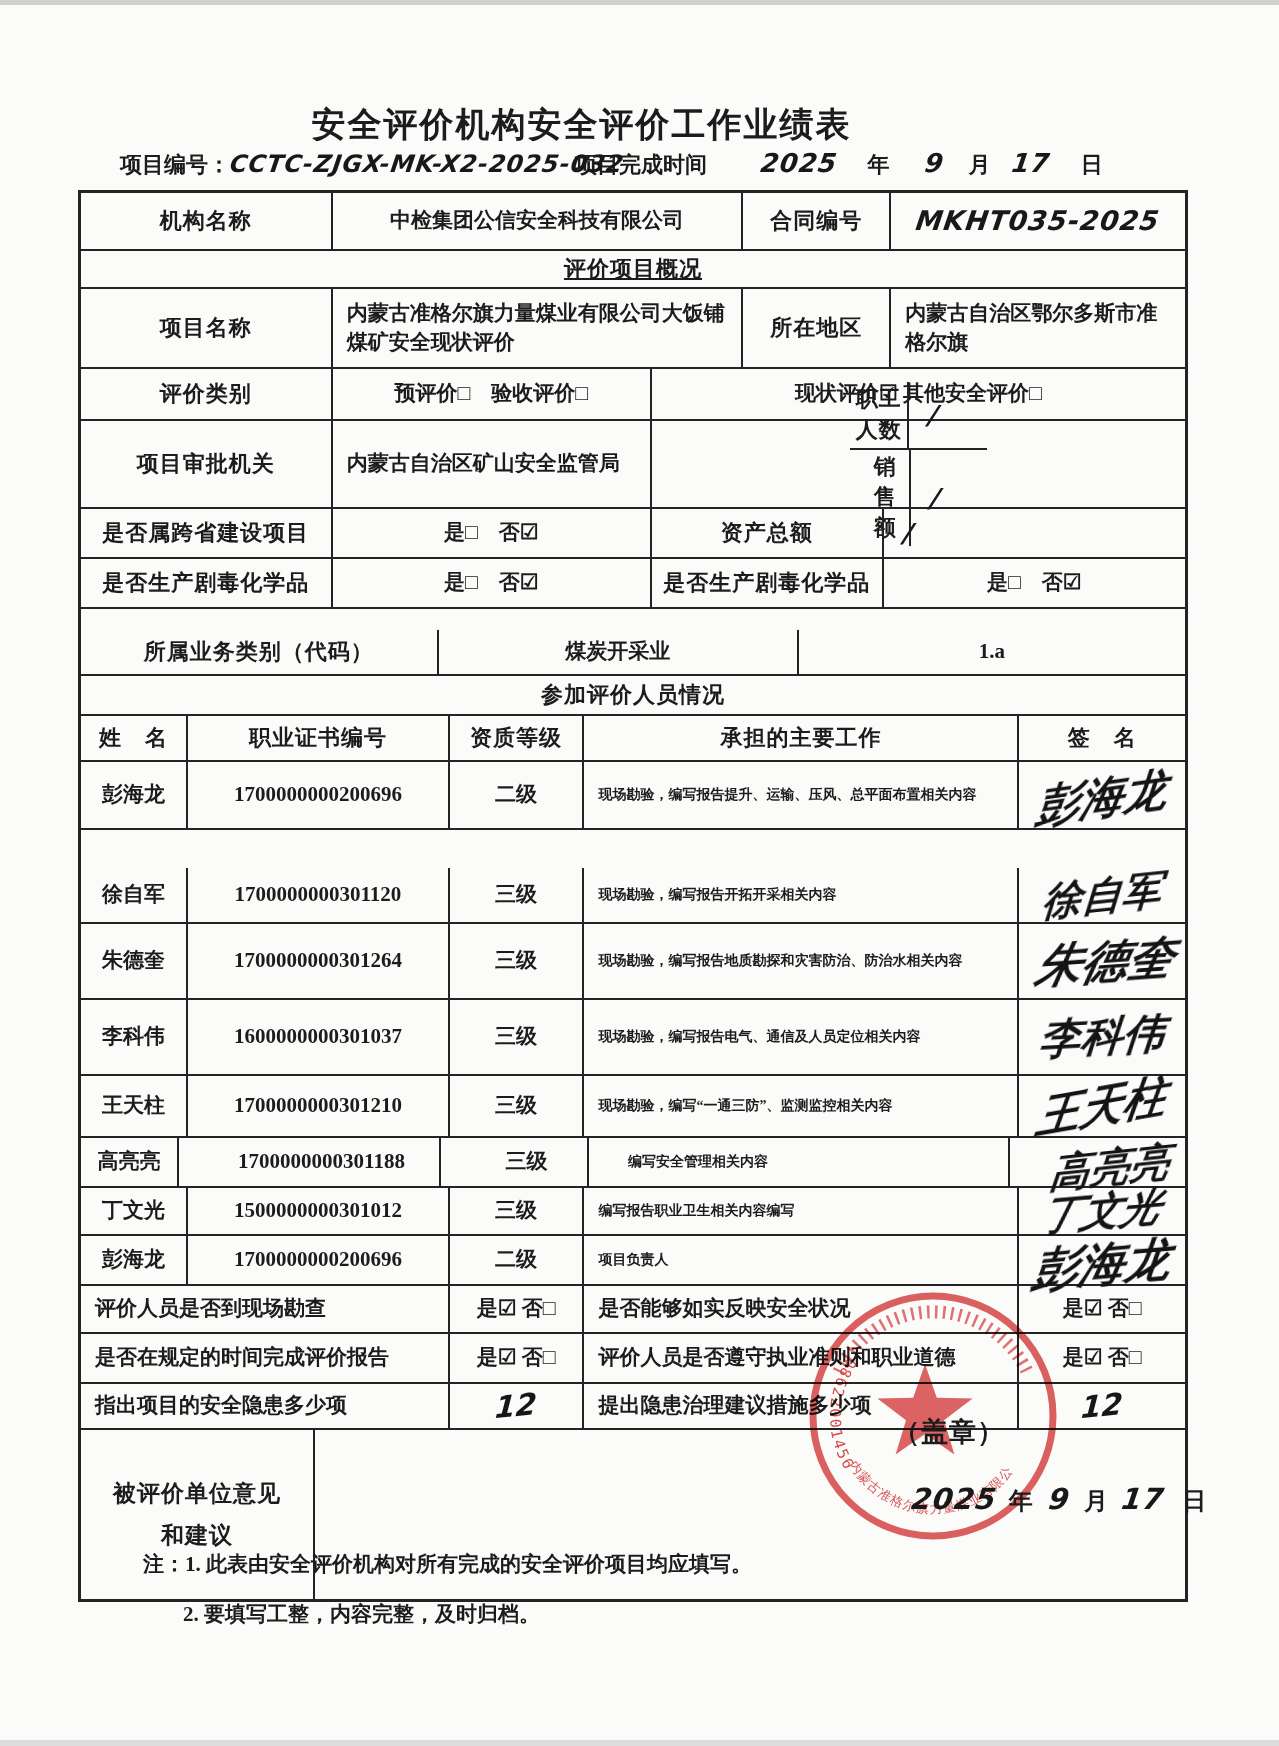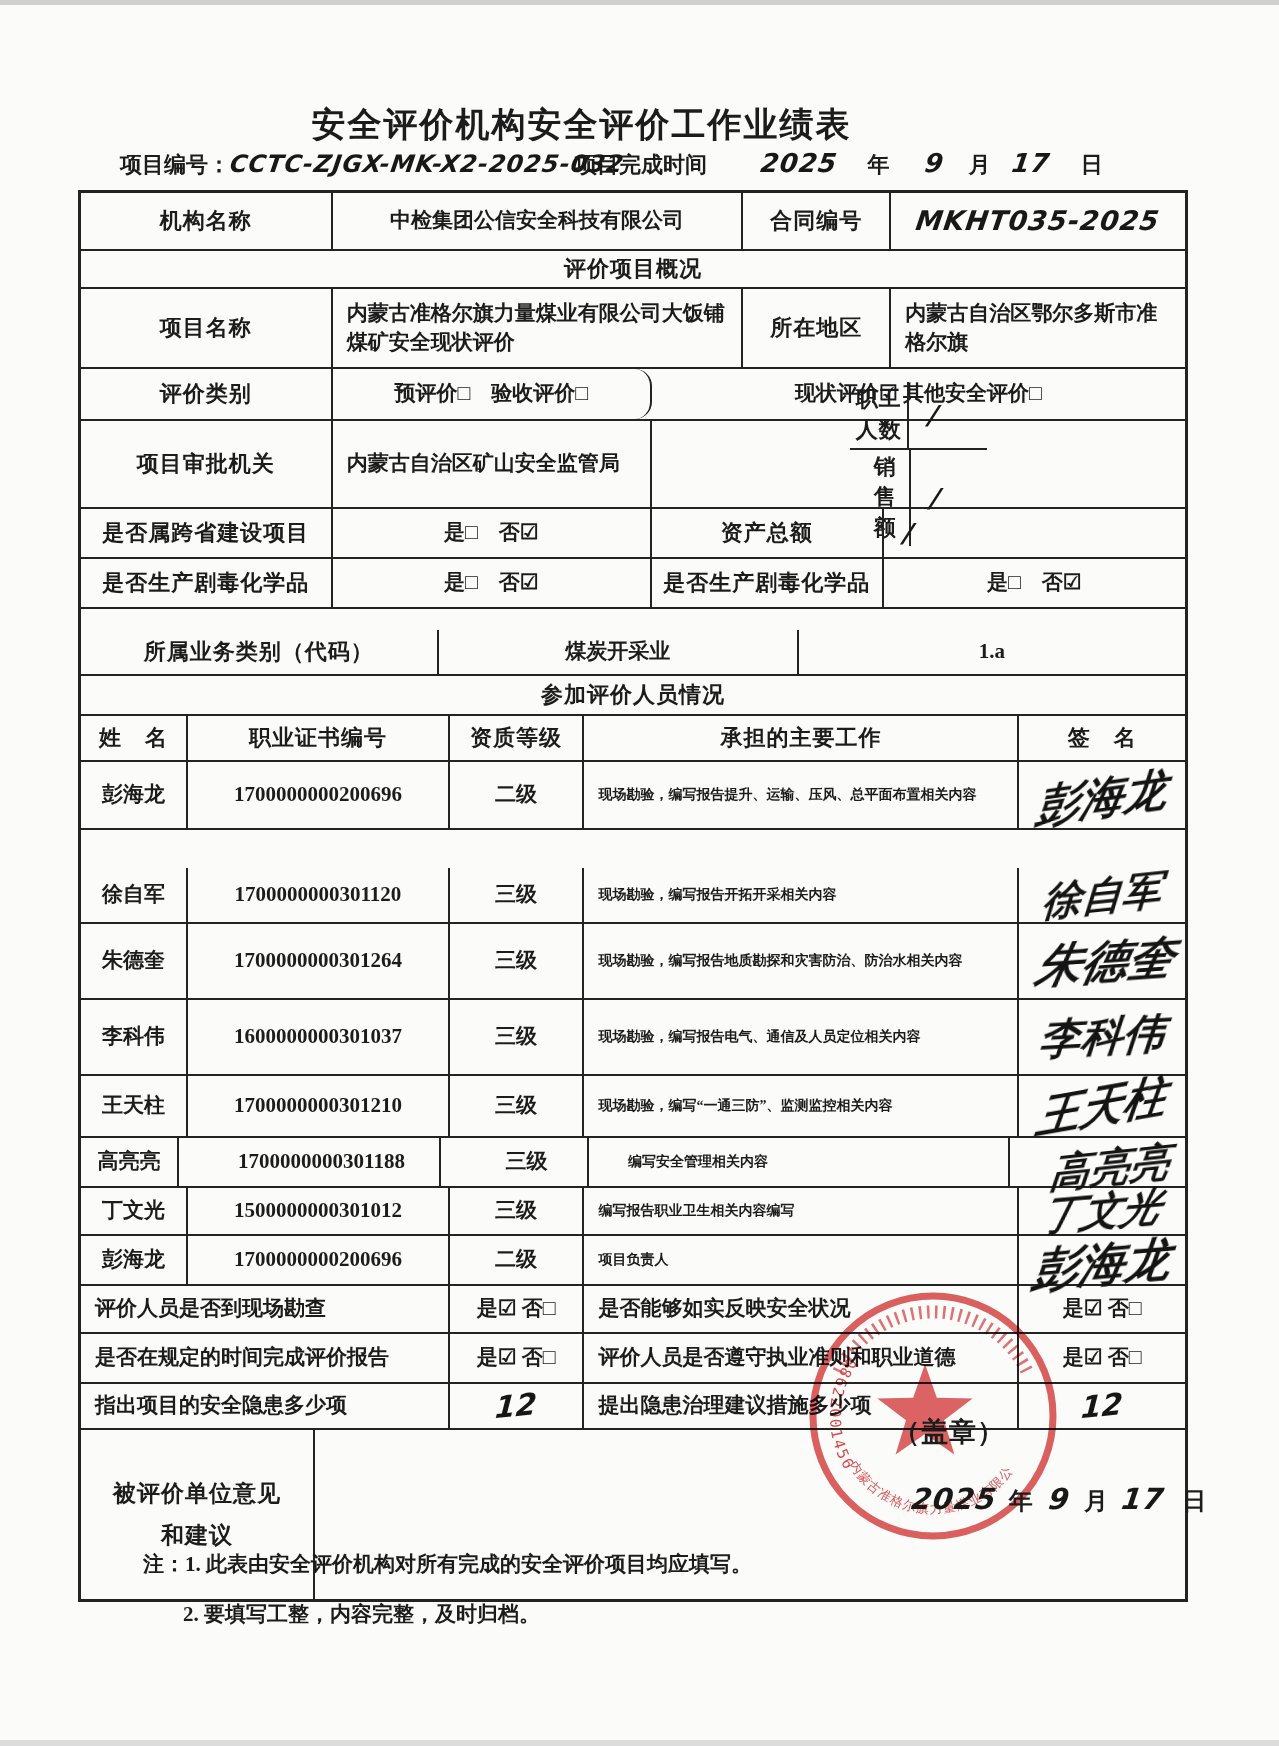--- a/index.html
+++ b/index.html
@@ -81,33 +81,33 @@
     <div class="row" style="height:58px;">
       <div class="c head" style="width:22.8%;">机构名称</div>
       <div class="c" style="width:37.2%;">中检集团公信安全科技有限公司</div>
       <div class="c head" style="width:13.4%;">合同编号</div>
       <div class="c" style="width:26.6%;">
           <span class="hand" style="font-size:27px;">MKHT035-2025</span>
         </div>
     </div>
 
     <div class="row" style="height:38px;">
-      <div class="c head" style="width:100%;">评价项目概况</div>
+      <div class="c head" style="width:100%;text-decoration:underline;">评价项目概况</div>
     </div>
 
     <div class="row" style="height:80px;">
       <div class="c head" style="width:22.8%;">项目名称</div>
       <div class="c left" style="width:37.2%;">内蒙古准格尔旗力量煤业有限公司大饭铺煤矿安全现状评价</div>
       <div class="c head" style="width:13.4%;">所在地区</div>
       <div class="c left" style="width:26.6%;">内蒙古自治区鄂尔多斯市准格尔旗</div>
     </div>
 
     <div class="row" style="height:52px;">
       <div class="c head" style="width:22.8%;">评价类别</div>
-      <div class="c" style="width:28.9%;border-radius:17px;">预评价□　验收评价□</div>
+      <div class="c" style="width:28.9%;">预评价□　验收评价□</div>
       <div class="c" style="width:48.3%;">现状评价☑ 其他安全评价□</div>
     </div>
 
     <div class="row" style="height:88px;">
       <div class="c head" style="width:22.8%;">项目审批机关</div>
       <div class="c left" style="width:28.9%;">内蒙古自治区矿山安全监管局</div>
       <div class="c sub" style="width:48.3%;padding:0;">
         <div class="subrow">
           <div class="c head" style="width:43.4%;">职工人数</div>
           <div class="c slash" style="width:56.6%;">

